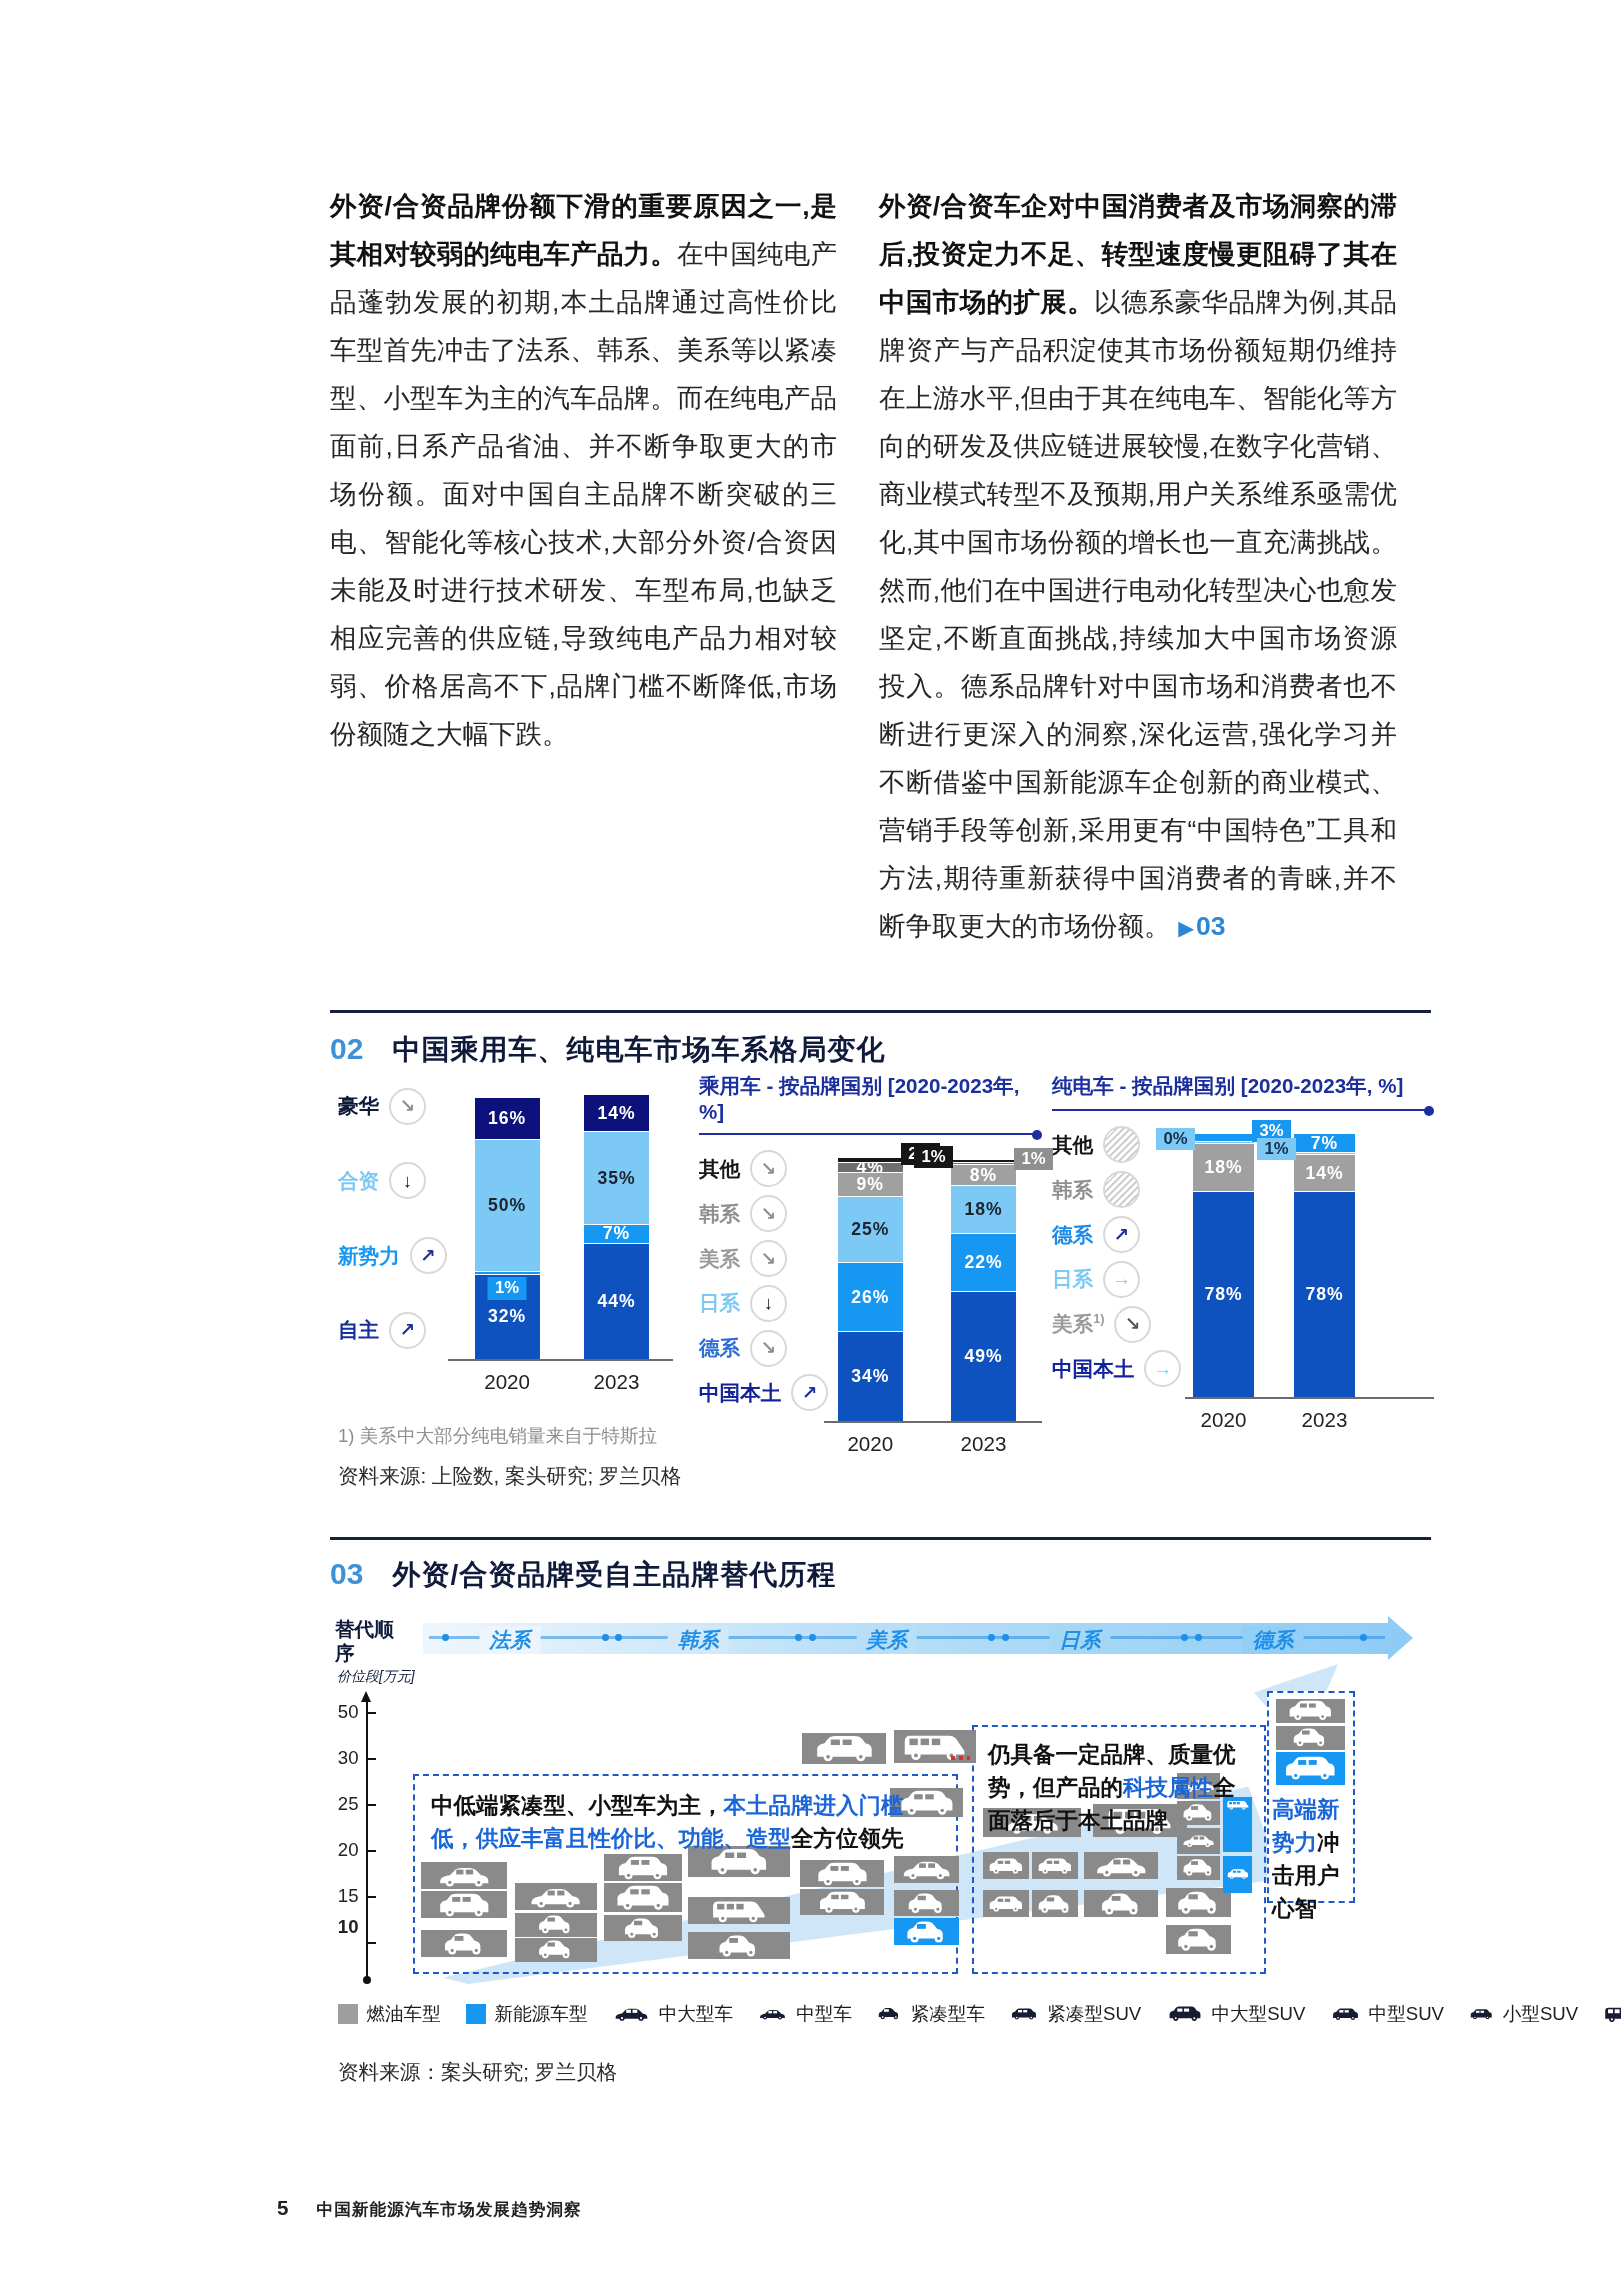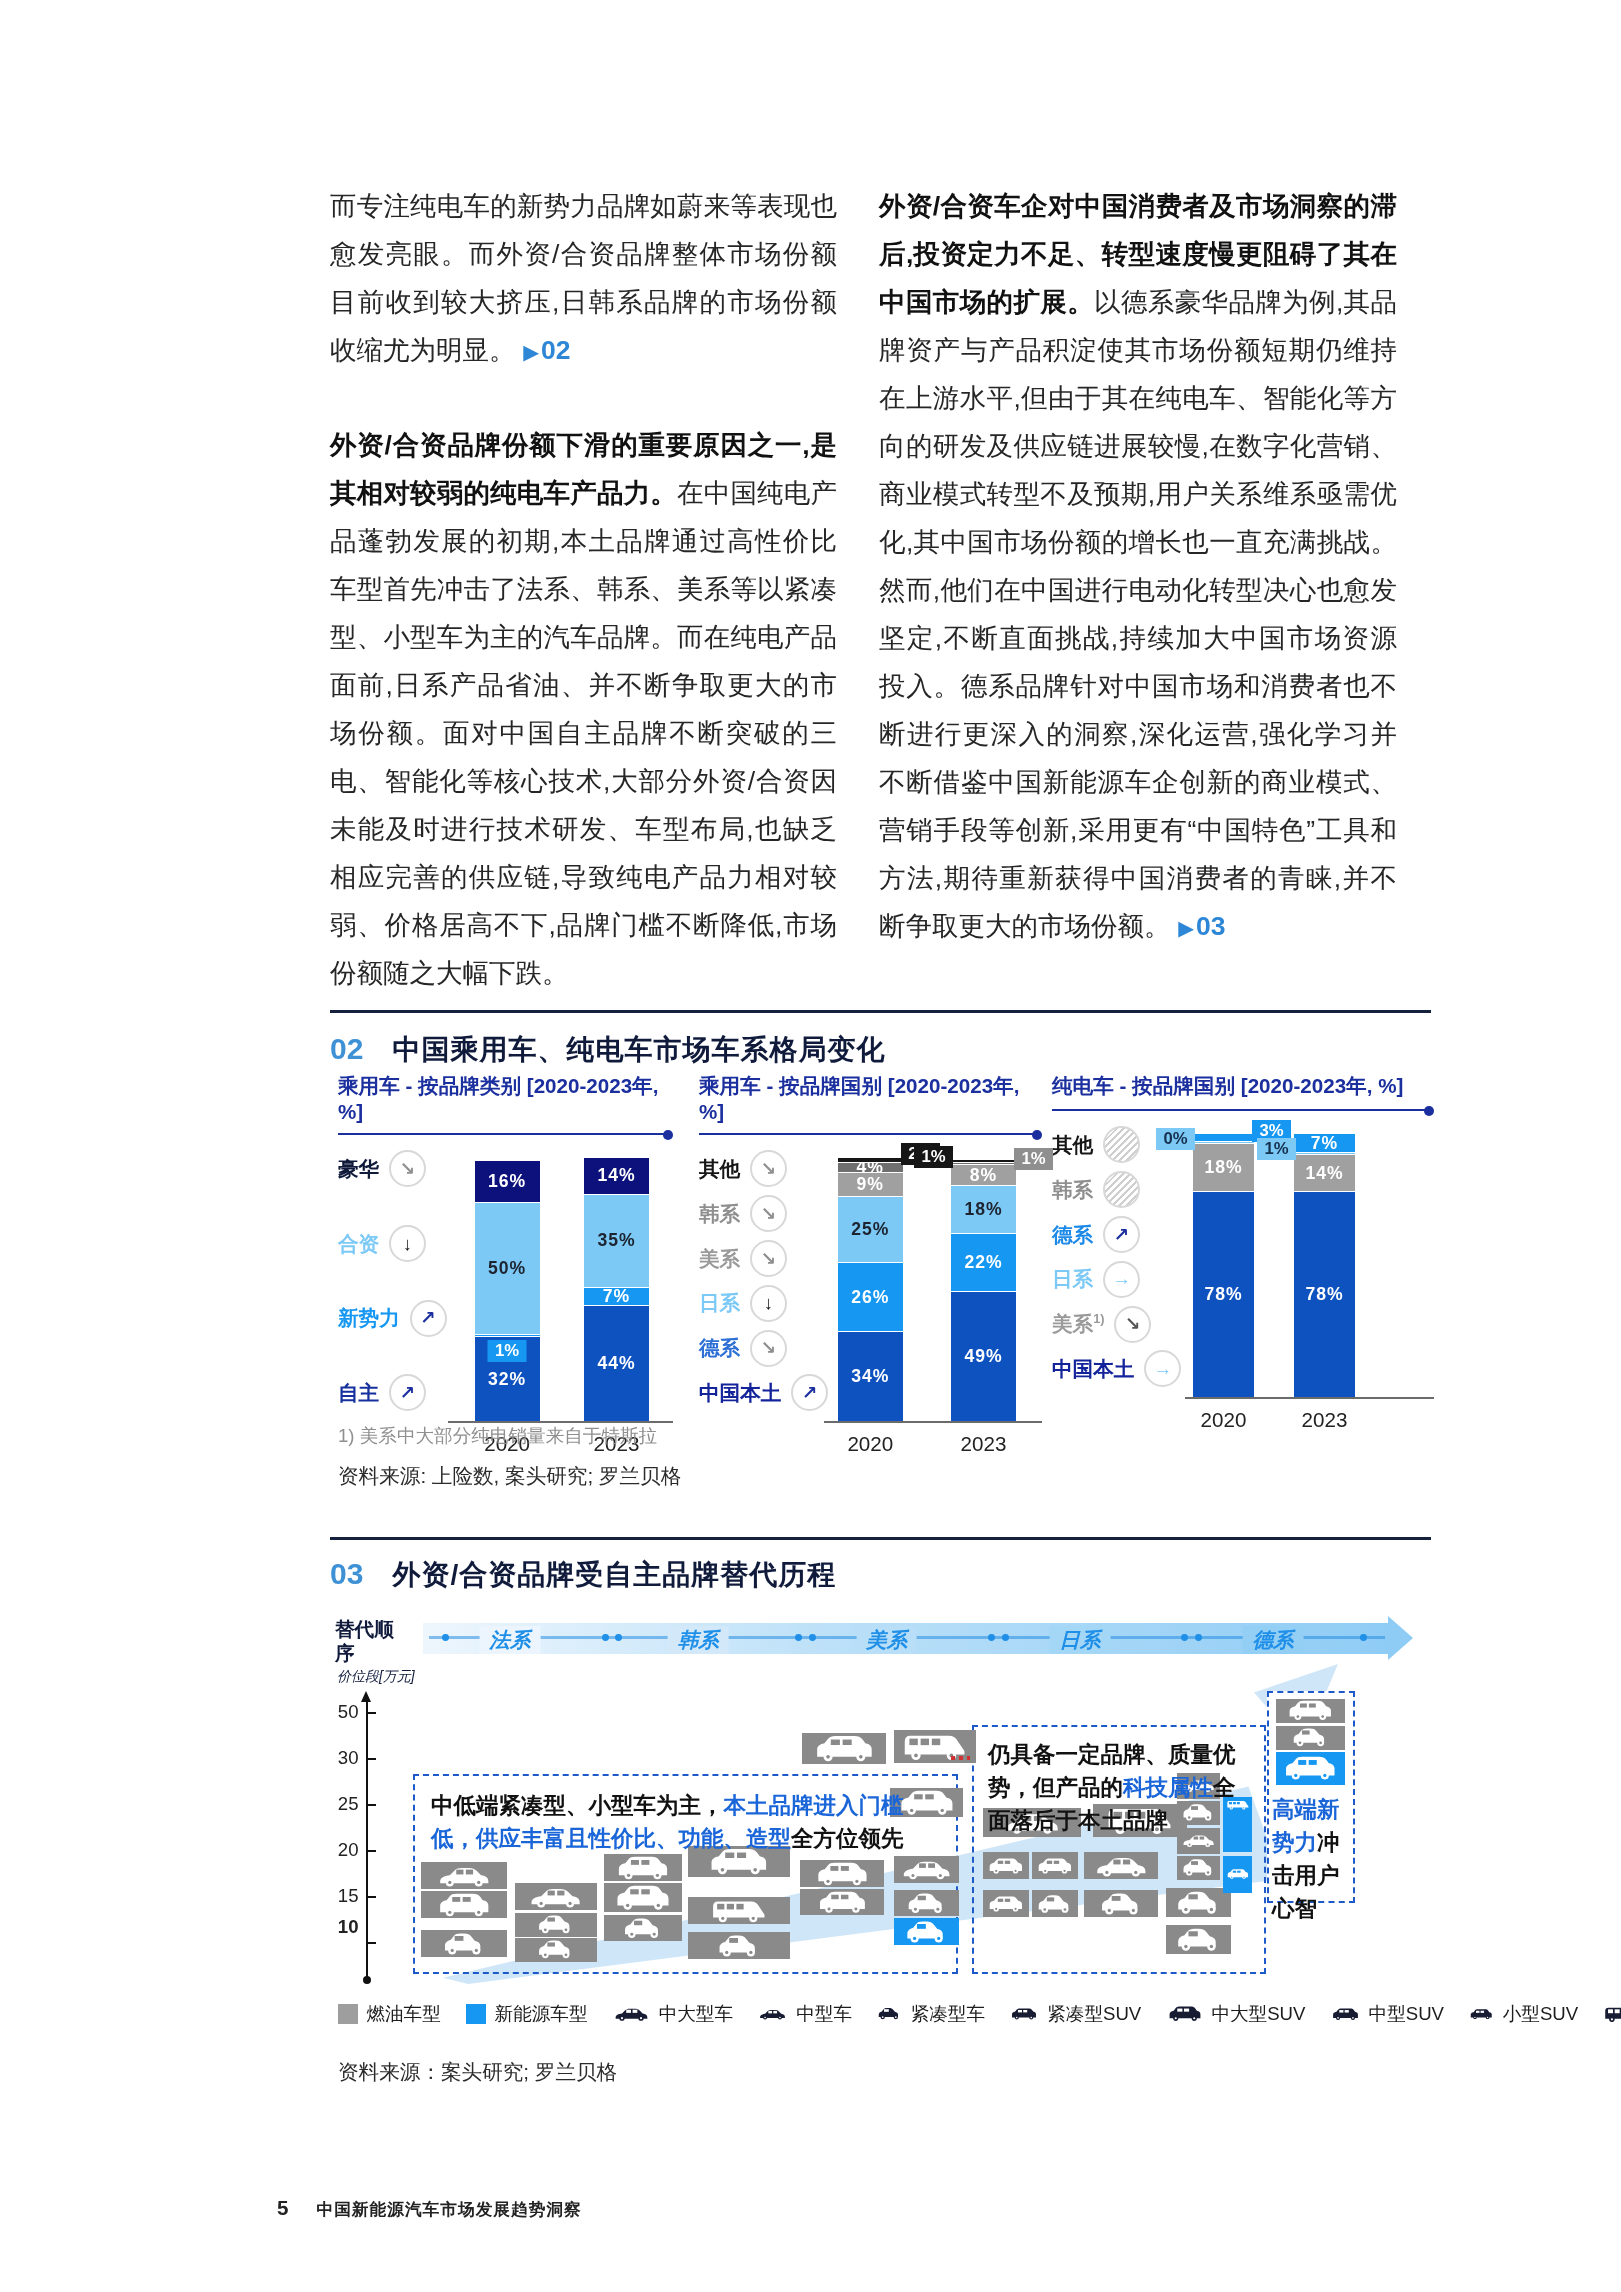--- a/index.html
+++ b/index.html
@@ -74,35 +74,33 @@
   #footer{position:absolute;left:277px;top:2196px;display:flex;align-items:baseline;gap:28px;}
   #pagenum{font-size:20.6px;font-weight:bold;color:#222;}
   #foottitle{font-size:16.7px;font-weight:bold;color:#222;letter-spacing:1px;}
 </style>
 </head>
 <body>
 
 <div id="page">
 
   <div id="colL" class="col">
-      <p class="para"><span>而专注纯电车的新势力品牌如蔚来等表现也愈发亮眼。而外资/合资品牌整体市场份额目前收到较大挤压,日韩系品牌的市场份额收缩尤为明显。</span><span class="tri"> ▶</span><span class="link">02</span></p>
       <p class="para"><span class="b">外资/合资品牌份额下滑的重要原因之一,是其相对较弱的纯电车产品力。</span><span>在中国纯电产品蓬勃发展的初期,本土品牌通过高性价比车型首先冲击了法系、韩系、美系等以紧凑型、小型车为主的汽车品牌。而在纯电产品面前,日系产品省油、并不断争取更大的市场份额。面对中国自主品牌不断突破的三电、智能化等核心技术,大部分外资/合资因未能及时进行技术研发、车型布局,也缺乏相应完善的供应链,导致纯电产品力相对较弱、价格居高不下,品牌门槛不断降低,市场份额随之大幅下跌。</span></p>
     </div>
   <div id="colR" class="col">
       <p class="para"><span class="b">外资/合资车企对中国消费者及市场洞察的滞后,投资定力不足、转型速度慢更阻碍了其在中国市场的扩展。</span><span>以德系豪华品牌为例,其品牌资产与产品积淀使其市场份额短期仍维持在上游水平,但由于其在纯电车、智能化等方向的研发及供应链进展较慢,在数字化营销、商业模式转型不及预期,用户关系维系亟需优化,其中国市场份额的增长也一直充满挑战。然而,他们在中国进行电动化转型决心也愈发坚定,不断直面挑战,持续加大中国市场资源投入。德系品牌针对中国市场和消费者也不断进行更深入的洞察,深化运营,强化学习并不断借鉴中国新能源车企创新的商业模式、营销手段等创新,采用更有“中国特色”工具和方法,期待重新获得中国消费者的青睐,并不断争取更大的市场份额。</span><span class="tri"> ▶</span><span class="link">03</span></p>
     </div>
 
   <div class="rule" style="top:1010px;"></div>
   <div class="sechead" style="top:1031px;">
     <span class="secnum">02</span>
     <span class="sectitle">中国乘用车、纯电车市场车系格局变化</span>
   </div>
 
   <div class="subchart" id="sc0" style="left:338px;width:333px;">
-    <div class="schead">乘用车 - 按品牌类别 [2020-2023年, %]</div>
     <div class="scbody">
         <div class="rows" style="width: 116px;">
           <div class="crow">
             <span class="clabel" style="color: rgb(16, 27, 60);">豪华</span>
             <span class="ticon" style="color: rgb(143, 143, 143);">↘</span>
           </div>
           <div class="crow">
             <span class="clabel" style="color: rgb(124, 201, 246);">合资</span>
             <span class="ticon" style="color: rgb(17, 17, 17);">↓</span>
           </div>

